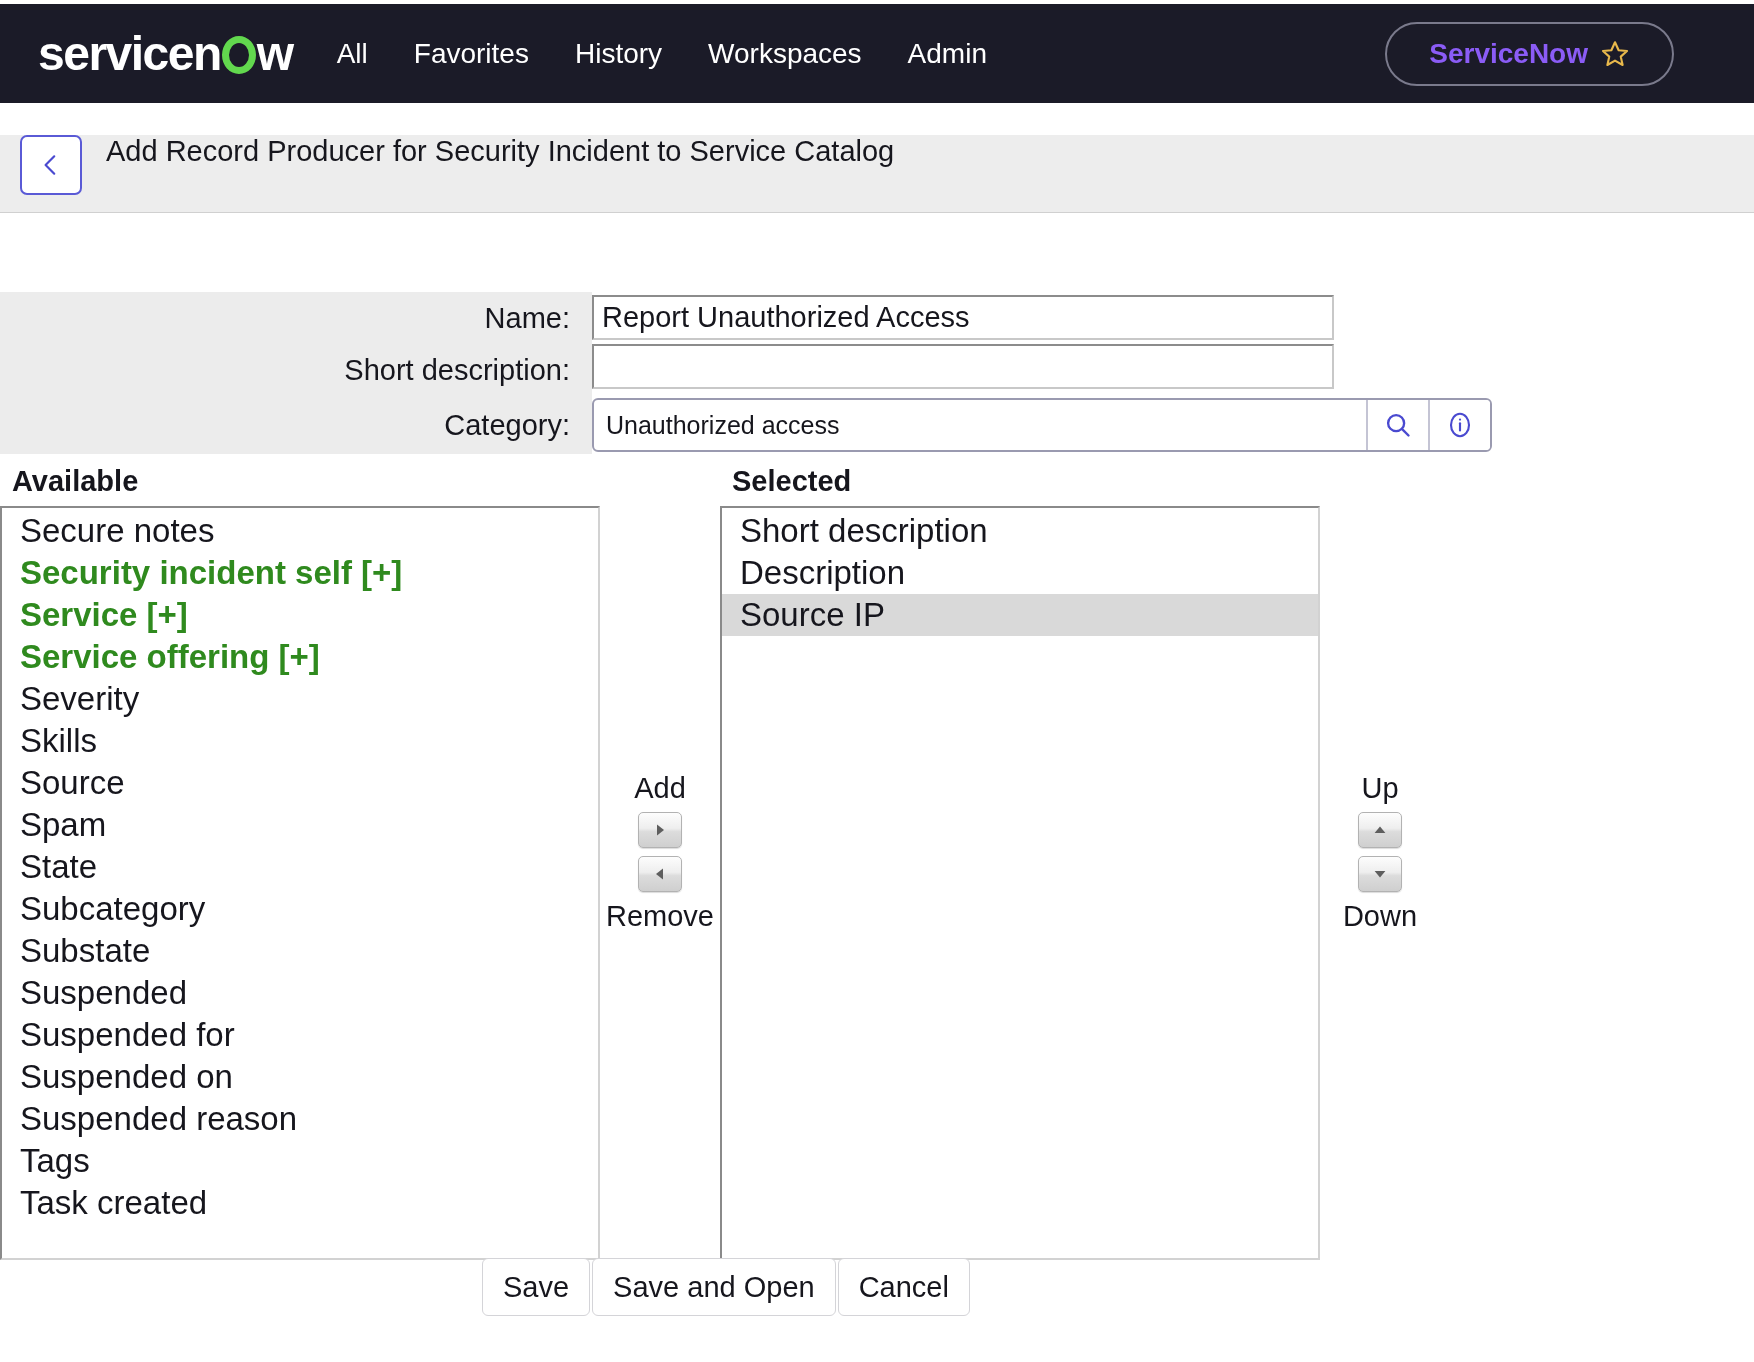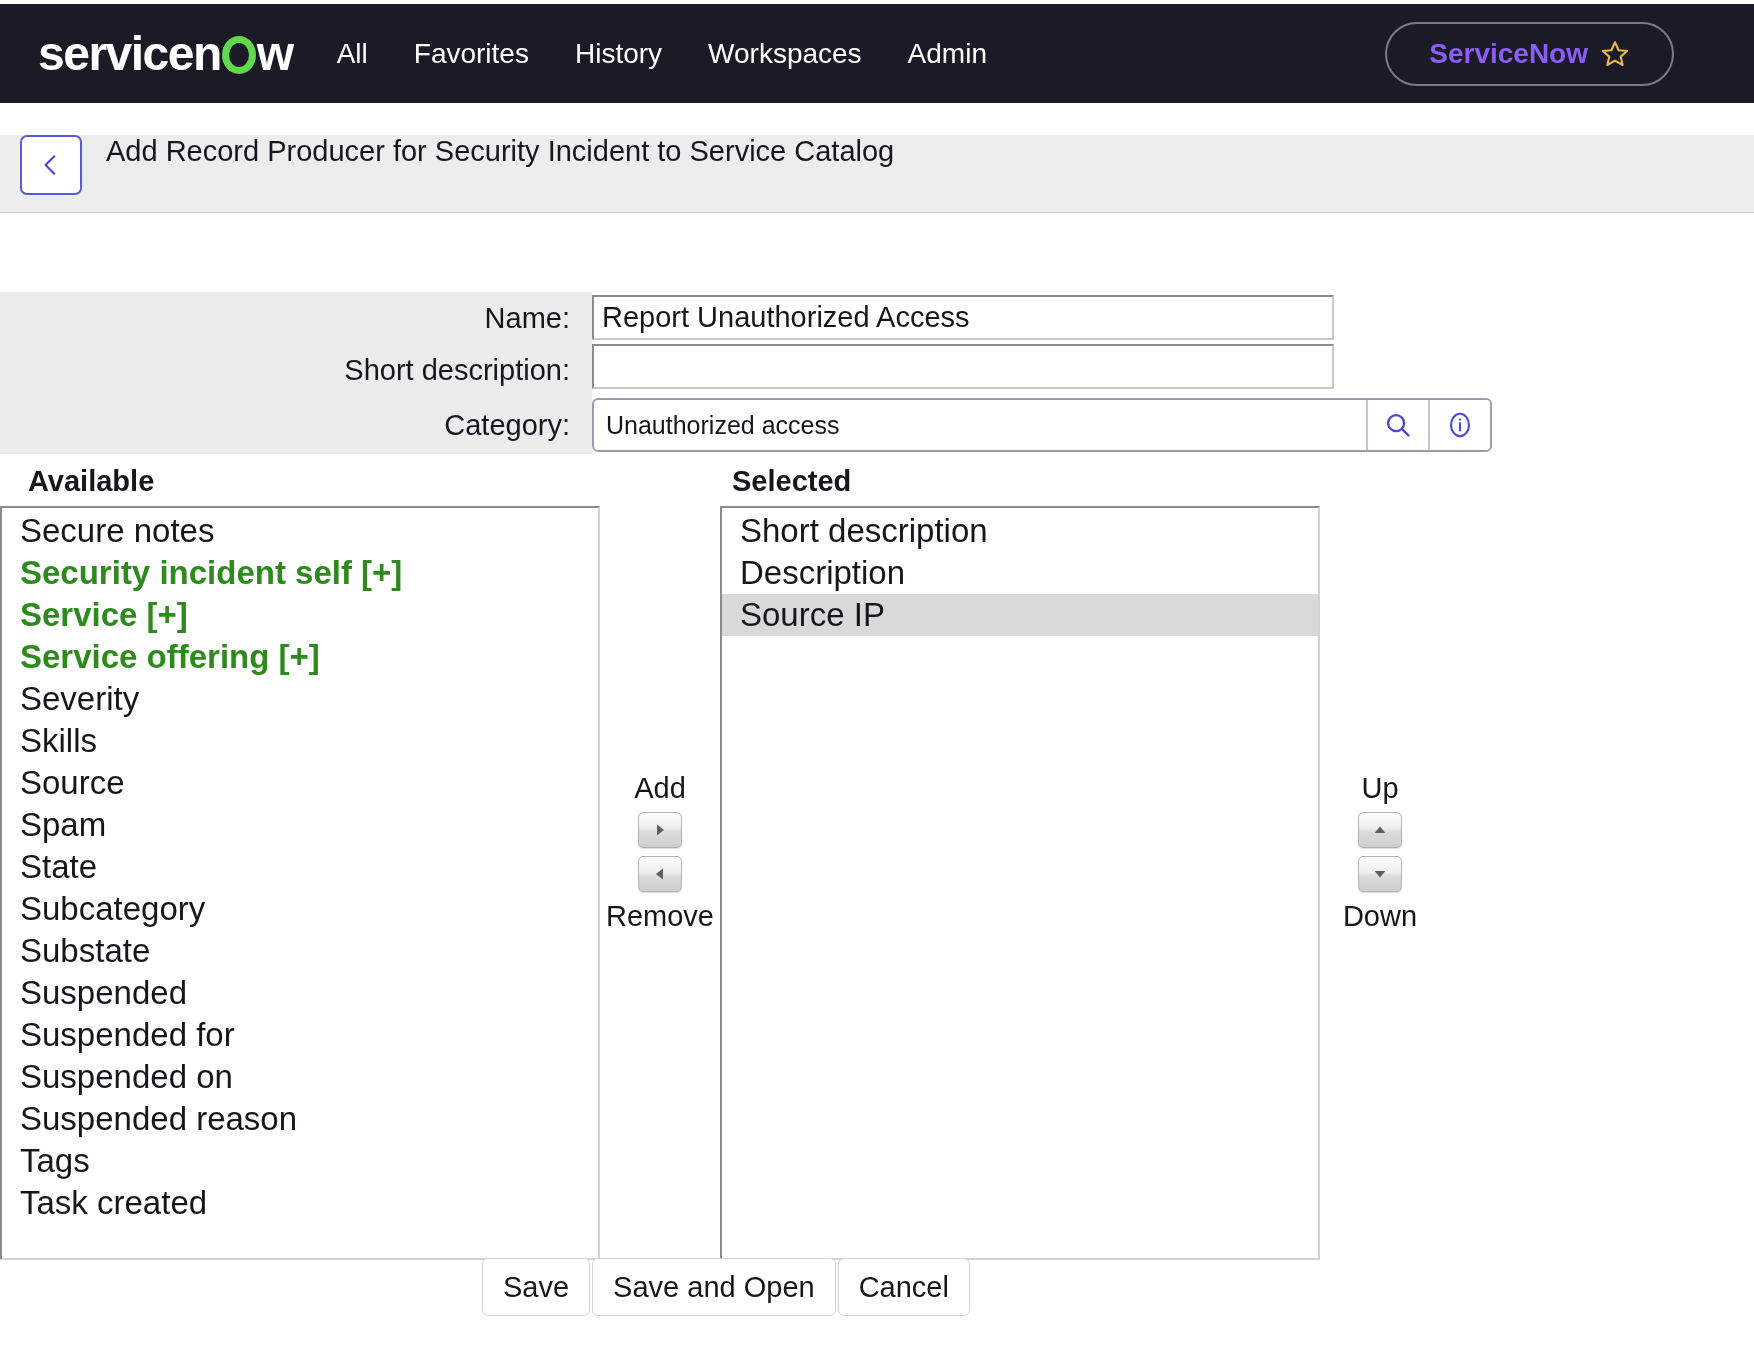--- a/index.html
+++ b/index.html
@@ -191,21 +191,21 @@
     width: 1754px;
   }
   .bucket-head {
     display: flex;
     font-size: 29px;
     font-weight: 700;
     color: #16161d;
     height: 42px;
     align-items: center;
   }
-  .bh-avail { width: 600px; padding-left: 28px; }
+  .bh-avail { width: 600px; padding-left: 12px; }
   .bh-gap   { width: 120px; }
   .bh-sel   { width: 600px; padding-left: 12px; }
 
   .bucket-body {
     display: flex;
     align-items: flex-start;
     margin-top: 4px;
   }
   .listbox {
     border: 2px solid #8a8a8a;

